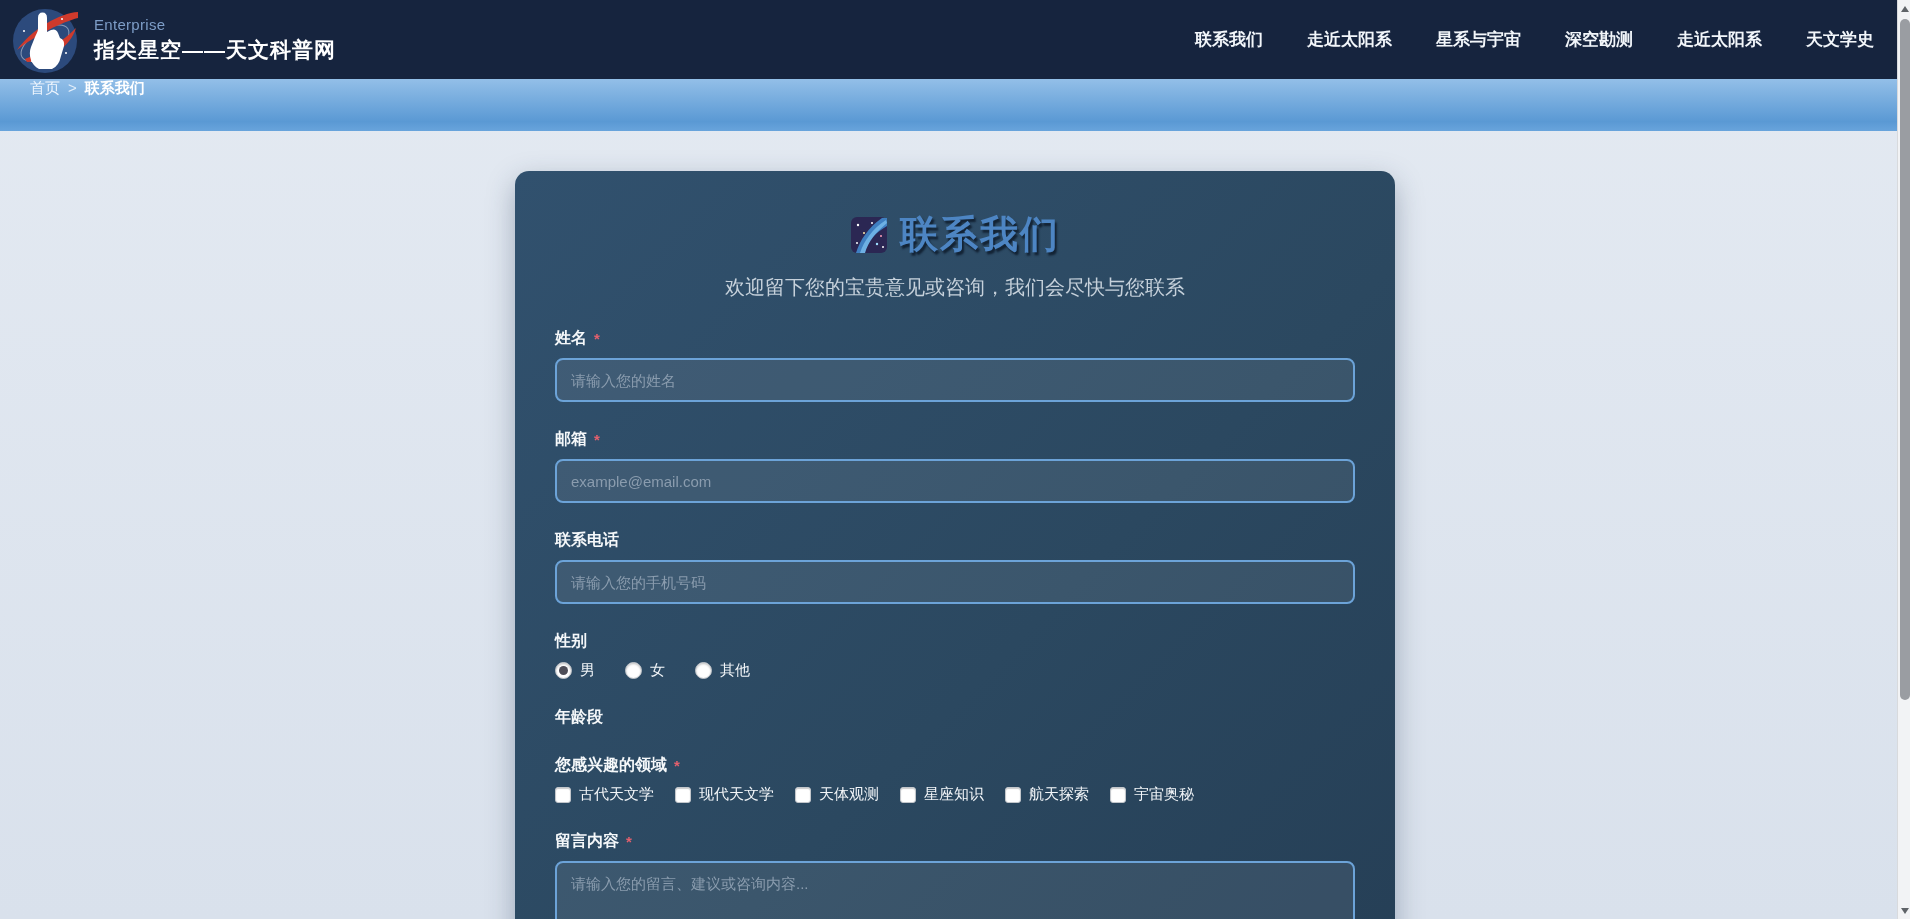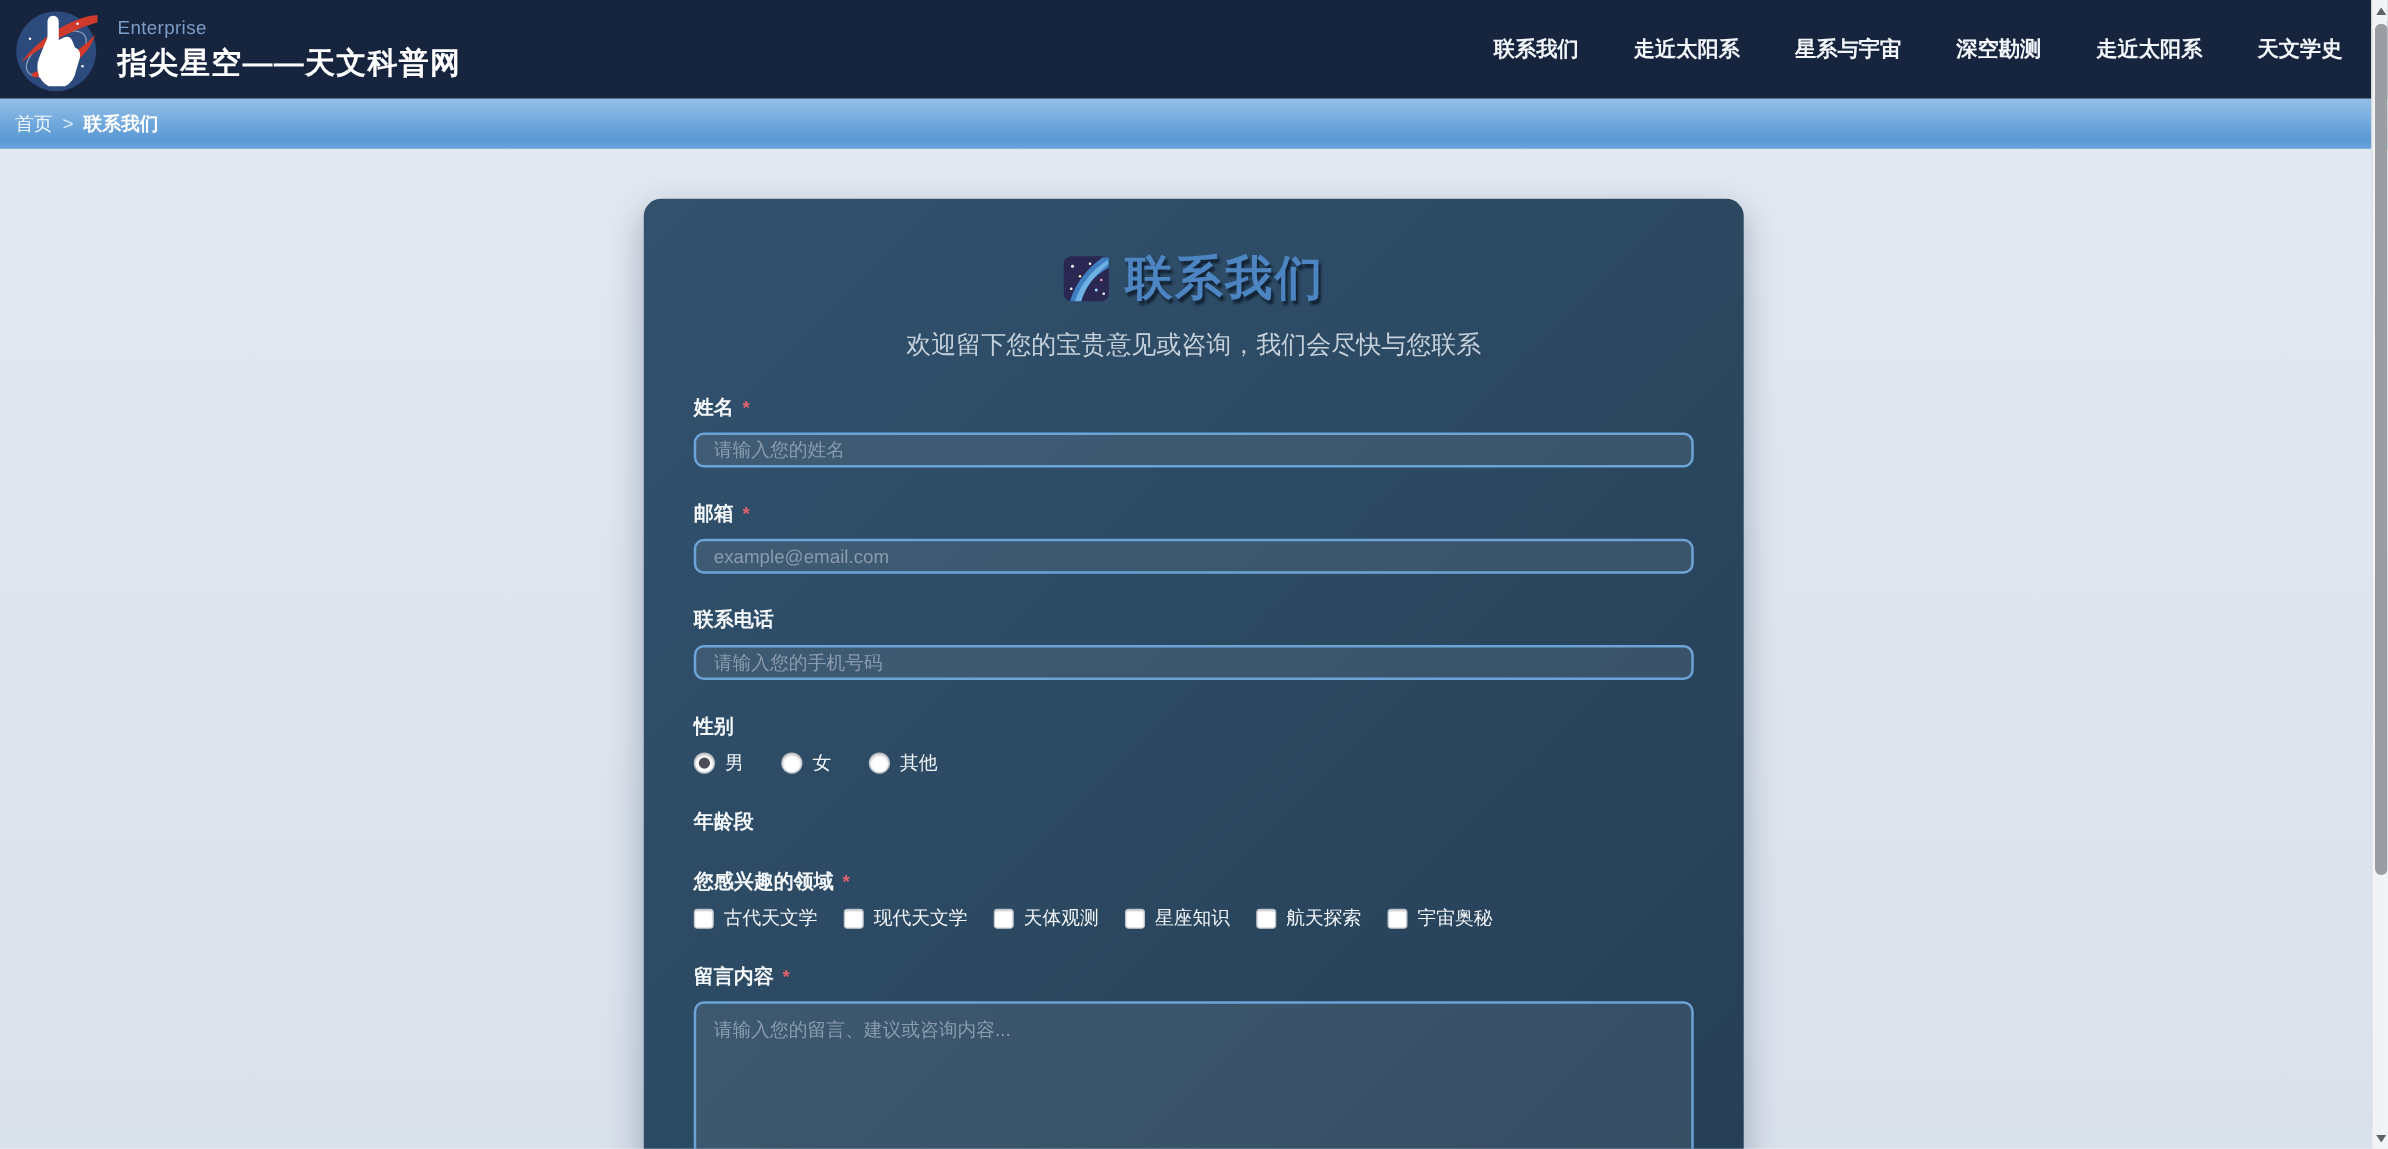--- a/index.html
+++ b/index.html
@@ -8,27 +8,27 @@
 
   
   .header {
     height:79px; background:#16243e; display:flex; align-items:center;
     padding:0 36px 0 10px;
     justify-content:space-between;
   }
   .logo-wrap { width:70px; height:70px; flex:0 0 auto; cursor:pointer; }
   .brand { margin-left:14px; display:flex; flex-direction:column; justify-content:center; }
   .brand-en { color:#7d9dc7; font-size:15px; letter-spacing:.3px; }
-  .brand-cn { color:#ffffff; font-size:24px; font-weight:bold; margin-top:3px; letter-spacing:1px; }
+  .brand-cn { color:#ffffff; font-size:21px; font-weight:bold; margin-top:3px; letter-spacing:1px; }
   .nav { margin-left:auto; display:flex; align-items:center; gap:44px; }
   .nav a { color:#f2f6fa; font-size:17px; font-weight:bold; text-decoration:none; cursor:pointer; white-space:nowrap; }
 
   
   .breadcrumb {
-    height:40px; display:flex; align-items:center; padding-left:12px;
+    height:52px; display:flex; align-items:flex-start; padding-left:30px;
     background:linear-gradient(to bottom,#93bfe8 0%,#5a99d4 82%,#68a4dc 100%);
     font-size:15px;
   }
   .breadcrumb a { color:#eef5fd; text-decoration:none; cursor:pointer; }
   .crumb-sep { color:#e3eefa; margin:0 8px; }
   .crumb-current { color:#ffffff; font-weight:bold; }
 
   
   .card {
     width:880px; margin:40px auto 0 auto;
@@ -48,21 +48,21 @@
   .group:first-of-type { margin-top:32px; }
   .f-label { color:#f5f8fa; font-size:16px; font-weight:bold; margin-bottom:9px; display:flex; align-items:center; gap:7px; }
   .req { color:#e4606d; font-size:15px; font-weight:bold; }
 
   .t-input, .t-select, .t-area {
     width:100%; background:rgba(255,255,255,0.08);
     border:2px solid #6ca3d8; border-radius:8px;
     color:#e8eef4; font-size:15px; outline:none;
     font-family:"Liberation Sans","DejaVu Sans",sans-serif;
   }
-  .t-input { height:28px; padding:0 14px; }
+  .t-input { height:44px; padding:0 14px; }
   .t-input::placeholder, .t-area::placeholder { color:#8a9cae; opacity:1; }
   .select-wrap { position:relative; }
   .t-select { height:44px; padding:0 14px; appearance:none; -webkit-appearance:none; cursor:pointer; }
   .sel-chev { position:absolute; right:13px; top:16px; pointer-events:none; }
   .t-area { height:130px; padding:12px 14px; resize:vertical; }
 
   .choice-row { display:flex; align-items:center; gap:30px; margin-top:2px; }
   .choice { display:flex; align-items:center; gap:8px; color:#f3f6f9; font-size:15px; cursor:pointer; }
   .radio {
     width:17px; height:17px; border-radius:50%; background:#fff;

